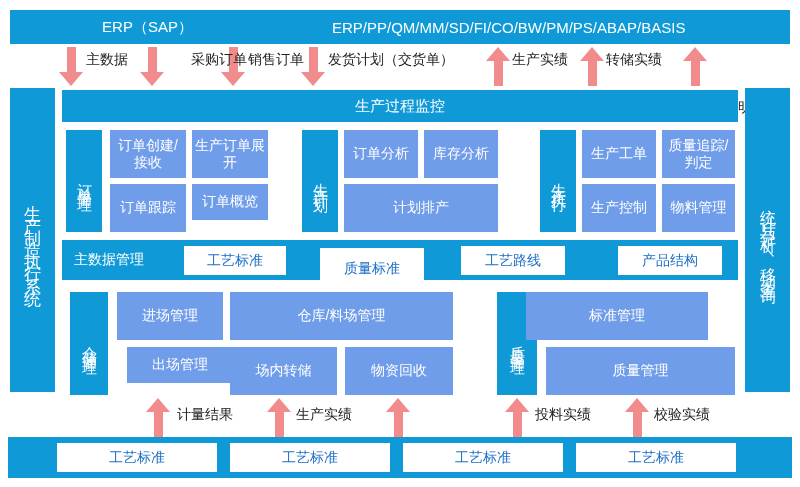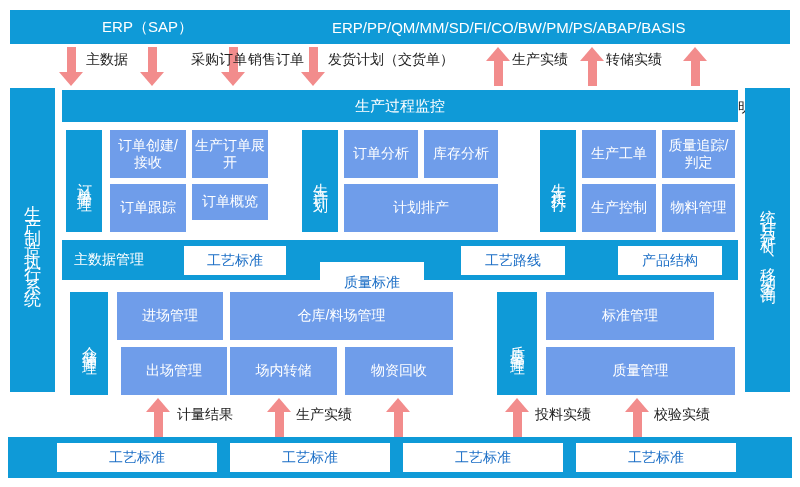--- a/index.html
+++ b/index.html
@@ -115,38 +115,38 @@
     <span class="vtext">生产执行</span>
   </div>
   <div class="mbox" style="left:582px;top:130px;width:74px;height:48px;">生产工单</div>
   <div class="mbox" style="left:662px;top:130px;width:73px;height:48px;">质量追踪/判定</div>
   <div class="mbox" style="left:582px;top:184px;width:74px;height:48px;">生产控制</div>
   <div class="mbox" style="left:662px;top:184px;width:73px;height:48px;">物料管理</div>
 
   <div class="striprow" style="left:62px;top:240px;width:676px;height:40px;">
     <div class="striplabel" style="left:12px;top:0;height:100%;">主数据管理</div>
     <div class="wbox" style="left:122px;top:6px;width:102px;height:29px;">工艺标准</div>
-    <div class="wbox" style="left:258px;top:22px;width:104px;height:42px;">质量标准</div>
+    <div class="wbox" style="left:258px;top:8px;width:104px;height:42px;">质量标准</div>
     <div class="wbox" style="left:399px;top:6px;width:104px;height:29px;">工艺路线</div>
     <div class="wbox" style="left:556px;top:6px;width:104px;height:29px;">产品结构</div>
   </div>
 
   <div class="vlabel" style="left:70px;top:292px;width:38px;height:103px;">
     <span class="vtext">仓储管理</span>
   </div>
   <div class="mbox" style="left:117px;top:292px;width:106px;height:48px;">进场管理</div>
   <div class="mbox" style="left:230px;top:292px;width:223px;height:48px;">仓库/料场管理</div>
-  <div class="mbox" style="left:121px;top:347px;width:106px;height:48px;">出场管理</div>
+  <div class="mbox" style="left:127px;top:347px;width:106px;height:36px;">出场管理</div>
   <div class="mbox" style="left:230px;top:347px;width:107px;height:48px;">场内转储</div>
   <div class="mbox" style="left:345px;top:347px;width:108px;height:48px;">物资回收</div>
 
   <div class="vlabel" style="left:497px;top:292px;width:40px;height:103px;">
     <span class="vtext">质量管理</span>
   </div>
-  <div class="mbox" style="left:546px;top:292px;width:168px;height:48px;">标准管理</div>
+  <div class="mbox" style="left:526px;top:292px;width:182px;height:48px;">标准管理</div>
   <div class="mbox" style="left:546px;top:347px;width:189px;height:48px;">质量管理</div>
 
   <div class="arrow" style="left:146px;top:398px;height:40px;">
       <div class="head-up"></div>
       <div class="shaft"></div>
     </div>
   <div class="arrow" style="left:267px;top:398px;height:40px;">
       <div class="head-up"></div>
       <div class="shaft"></div>
     </div>

